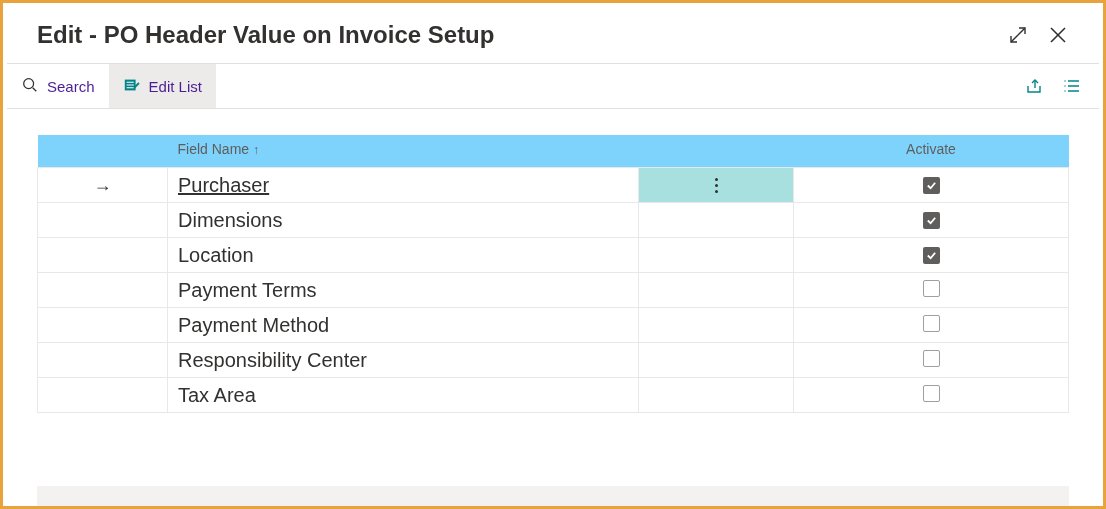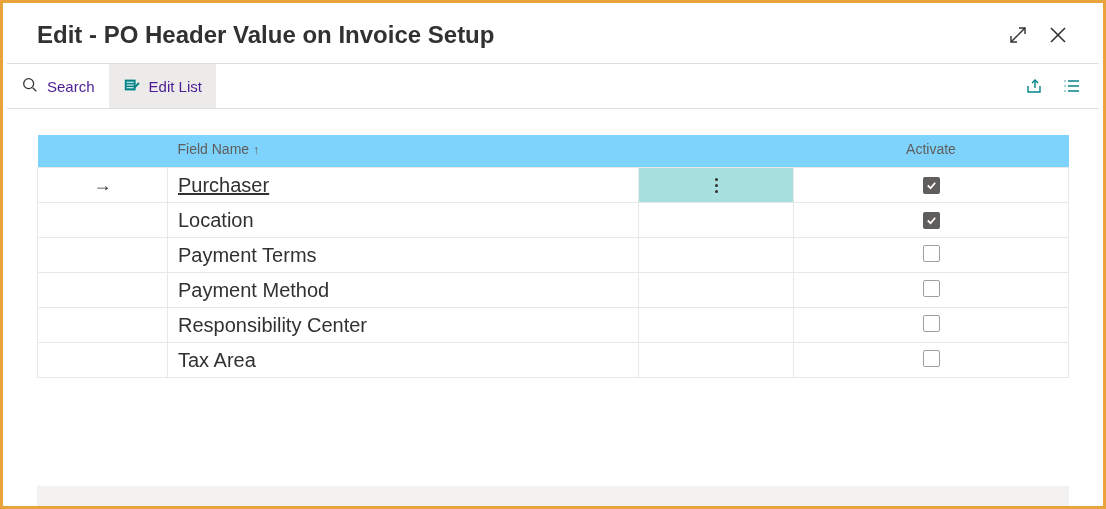--- a/index.html
+++ b/index.html
@@ -269,34 +269,48 @@
             <td class="activate-cell"><div class="chk checked">
                 <svg width="11" height="11" viewBox="0 0 12 12" stroke="#fff" stroke-width="2" fill="none">
                   <path d="M2 6 L5 9 L10 3"></path>
                 </svg>
               </div></td>
           </tr>
           <tr>
             <td></td>
             <td>
               <div class="cell-inner">
-                <span class="field-link">Location</span>
+                <span class="field-link">Dimensions</span>
               </div>
             </td>
             <td></td>
             <td class="activate-cell"><div class="chk checked">
                 <svg width="11" height="11" viewBox="0 0 12 12" stroke="#fff" stroke-width="2" fill="none">
                   <path d="M2 6 L5 9 L10 3"></path>
                 </svg>
               </div></td>
           </tr>
           <tr>
             <td></td>
             <td>
               <div class="cell-inner">
+                <span class="field-link">Location</span>
+              </div>
+            </td>
+            <td></td>
+            <td class="activate-cell"><div class="chk checked">
+                <svg width="11" height="11" viewBox="0 0 12 12" stroke="#fff" stroke-width="2" fill="none">
+                  <path d="M2 6 L5 9 L10 3"></path>
+                </svg>
+              </div></td>
+          </tr>
+          <tr>
+            <td></td>
+            <td>
+              <div class="cell-inner">
                 <span class="field-link">Payment Terms</span>
               </div>
             </td>
             <td></td>
             <td class="activate-cell"><div class="chk unchecked"></div></td>
           </tr>
           <tr>
             <td></td>
             <td>
               <div class="cell-inner">

